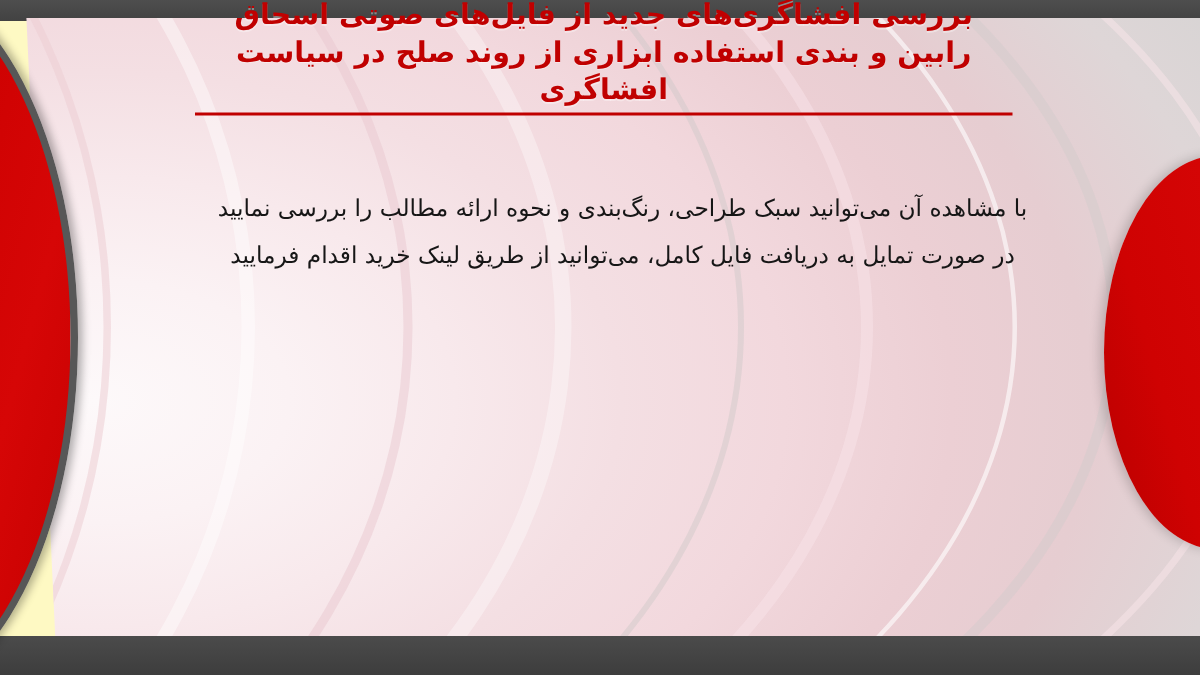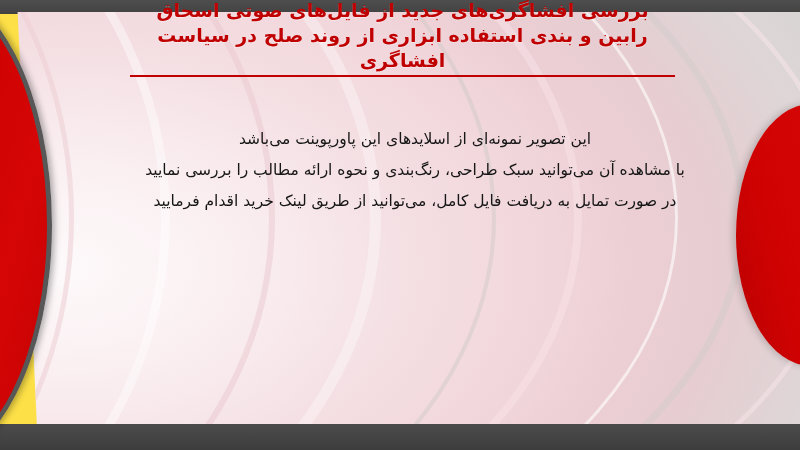--- a/index.html
+++ b/index.html
@@ -12,21 +12,21 @@
     background: #3f3f3f;
     font-family: "DejaVu Sans", sans-serif;
   }
 
   
   .slide {
     position: relative;
     width: 800px;
     height: 450px;
     overflow: hidden;
-    background: #fde047;
+    background: #fef9c3;
   }
 
   
   .frame-top {
     position: absolute;
     left: 0; top: 0;
     width: 800px; height: 14px;
     background: linear-gradient(180deg,#4e4e4e 0%,#424242 100%);
     z-index: 1;
   }
@@ -183,18 +183,17 @@
   <div class="ellipse-right"></div>
 
   <div class="title-block">
     <div class="title-line">بررسی افشاگری‌های جدید از فایل‌های صوتی اسحاق</div>
     <div class="title-line">رابین و بندی استفاده ابزاری از روند صلح در سیاست</div>
     <div class="title-line">افشاگری</div>
   </div>
   <div class="title-rule"></div>
 
   <div class="body-block">
-    <div class="body-line">این تصویر نمونه‌ای از اسلایدهای این پاورپوینت می‌باشد</div>
     <div class="body-line">با مشاهده آن می‌توانید سبک طراحی، رنگ‌بندی و نحوه ارائه مطالب را بررسی نمایید</div>
     <div class="body-line">در صورت تمایل به دریافت فایل کامل، می‌توانید از طریق لینک خرید اقدام فرمایید</div>
   </div>
 
 </div>
 
 </body></html>

